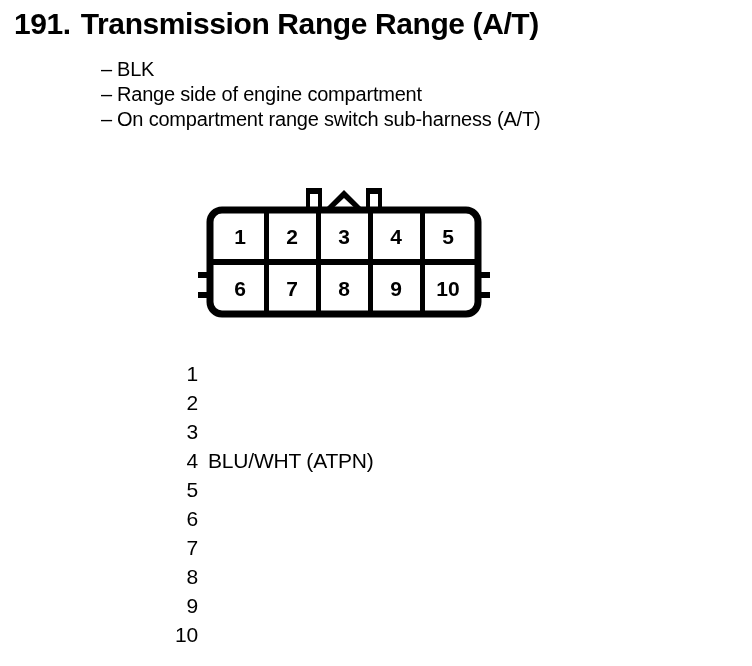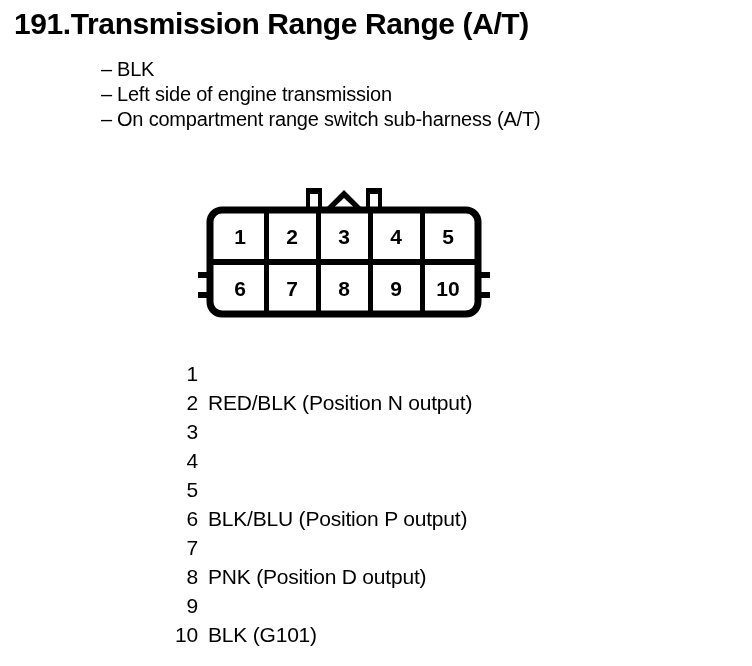--- a/index.html
+++ b/index.html
@@ -22,20 +22,21 @@
     position: absolute;
     left: 14px;
     top: 6px;
     font-size: 30px;
     font-weight: bold;
     letter-spacing: -0.4px;
     white-space: nowrap;
     line-height: 36px;
   }
   .title .num {
+    margin-right: 10px;
   }
 
   
   .bullets {
     position: absolute;
     left: 101px;
     top: 57px;
     line-height: 25px;
   }
   .bullet-row {
@@ -100,21 +101,21 @@
   <span class="num">191.</span><span>Transmission Range Range (A/T)</span>
 </div>
 
 <div class="bullets">
   <div class="bullet-row">
     <span class="bullet-dash">–</span>
     <span>BLK</span>
   </div>
   <div class="bullet-row">
     <span class="bullet-dash">–</span>
-    <span>Left side of engine transmission</span>
+    <span>Range side of engine compartment</span>
   </div>
   <div class="bullet-row">
     <span class="bullet-dash">–</span>
     <span>On compartment range switch sub-harness (A/T)</span>
   </div>
 </div>
 
 <div class="connector">
   <svg width="296" height="132" viewBox="0 0 296 132" xmlns="http://www.w3.org/2000/svg">
 
@@ -152,42 +153,39 @@
     <text class="pin-num-svg" x="252" y="110" text-anchor="middle">10</text>
   </svg>
 </div>
 
 <div class="pinlist">
   <div class="pin-row">
     <span class="pin-idx">1</span>
   </div>
   <div class="pin-row">
     <span class="pin-idx">2</span>
-    <span class="pin-desc">RED/BLK (Position N output)</span>
   </div>
   <div class="pin-row">
     <span class="pin-idx">3</span>
   </div>
   <div class="pin-row">
     <span class="pin-idx">4</span>
+    <span class="pin-desc">BLU/WHT (ATPN)</span>
   </div>
   <div class="pin-row">
     <span class="pin-idx">5</span>
   </div>
   <div class="pin-row">
     <span class="pin-idx">6</span>
-    <span class="pin-desc">BLK/BLU (Position P output)</span>
   </div>
   <div class="pin-row">
     <span class="pin-idx">7</span>
   </div>
   <div class="pin-row">
     <span class="pin-idx">8</span>
-    <span class="pin-desc">PNK (Position D output)</span>
   </div>
   <div class="pin-row">
     <span class="pin-idx">9</span>
   </div>
   <div class="pin-row">
     <span class="pin-idx">10</span>
-    <span class="pin-desc">BLK (G101)</span>
   </div>
 </div>
 
 </body></html>

